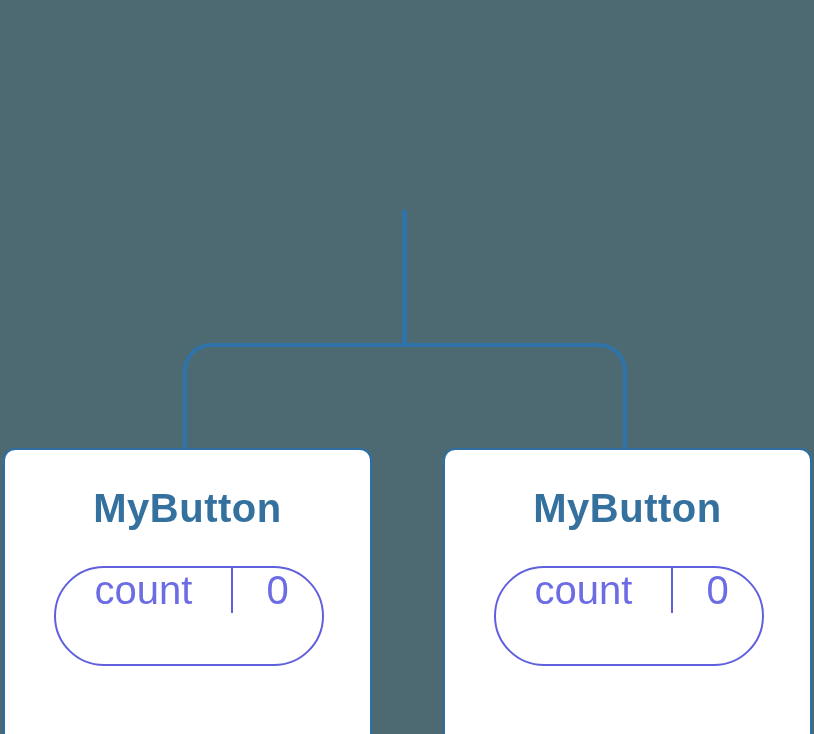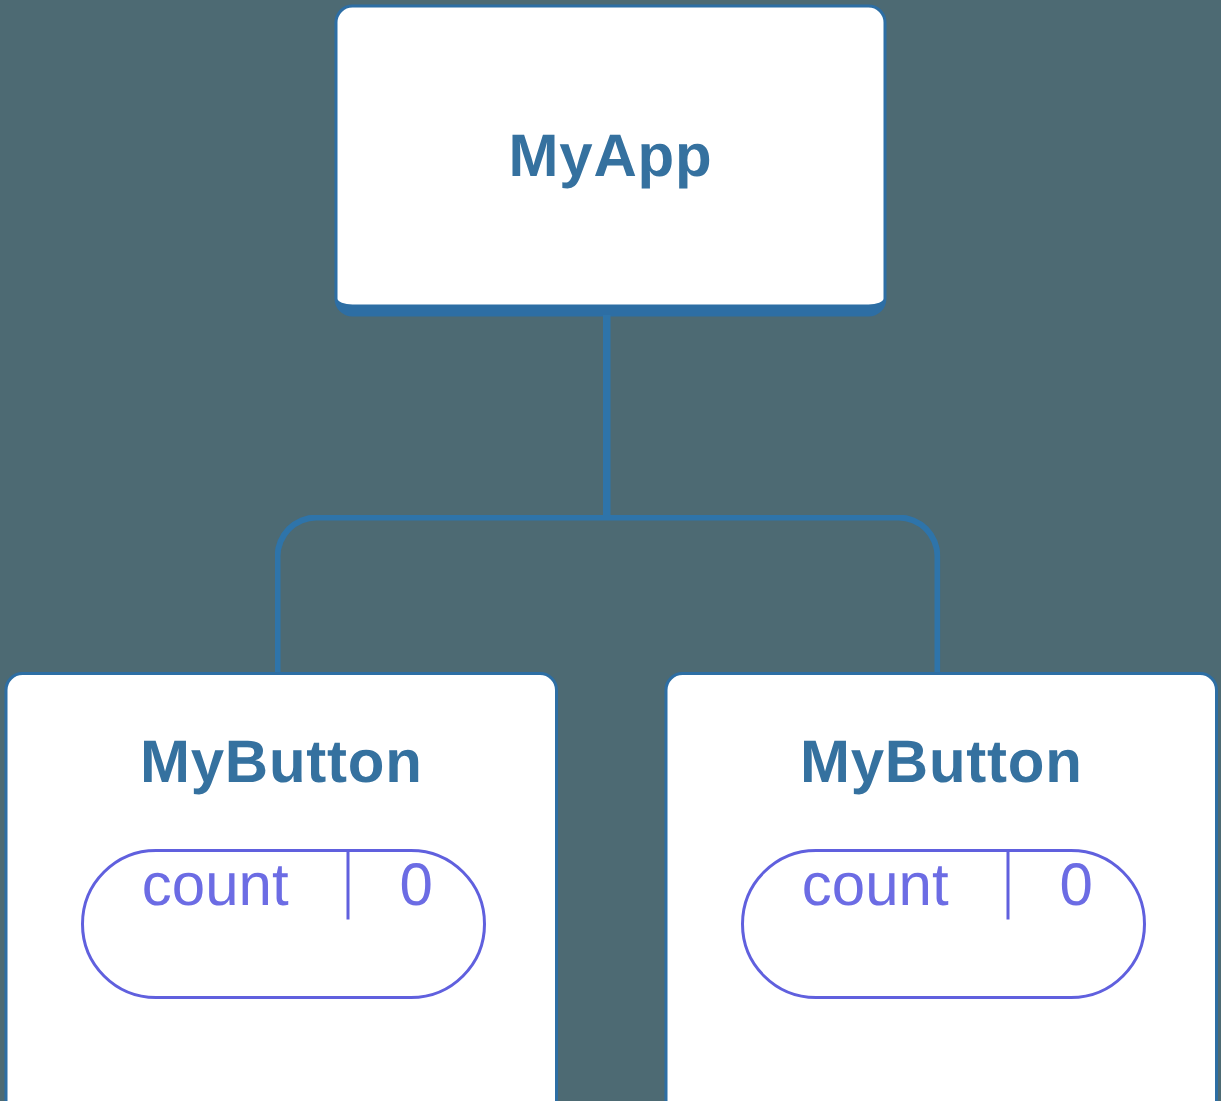--- a/index.html
+++ b/index.html
@@ -103,23 +103,20 @@
   }
   .pill-value {
     flex: 1;
   }
 </style>
 </head>
 <body>
 
 <div class="stage">
 
-  <div class="card root-card">
-    <span class="node-label">MyApp</span>
-  </div>
 
   <div class="stem"></div>
   <div class="bracket"></div>
 
   <div class="card child-card left">
     <div class="child-title node-label">MyButton</div>
     <div class="state-pill">
       <div class="pill-cell pill-key">count</div>
       <div class="pill-cell pill-value">0</div>
     </div>

